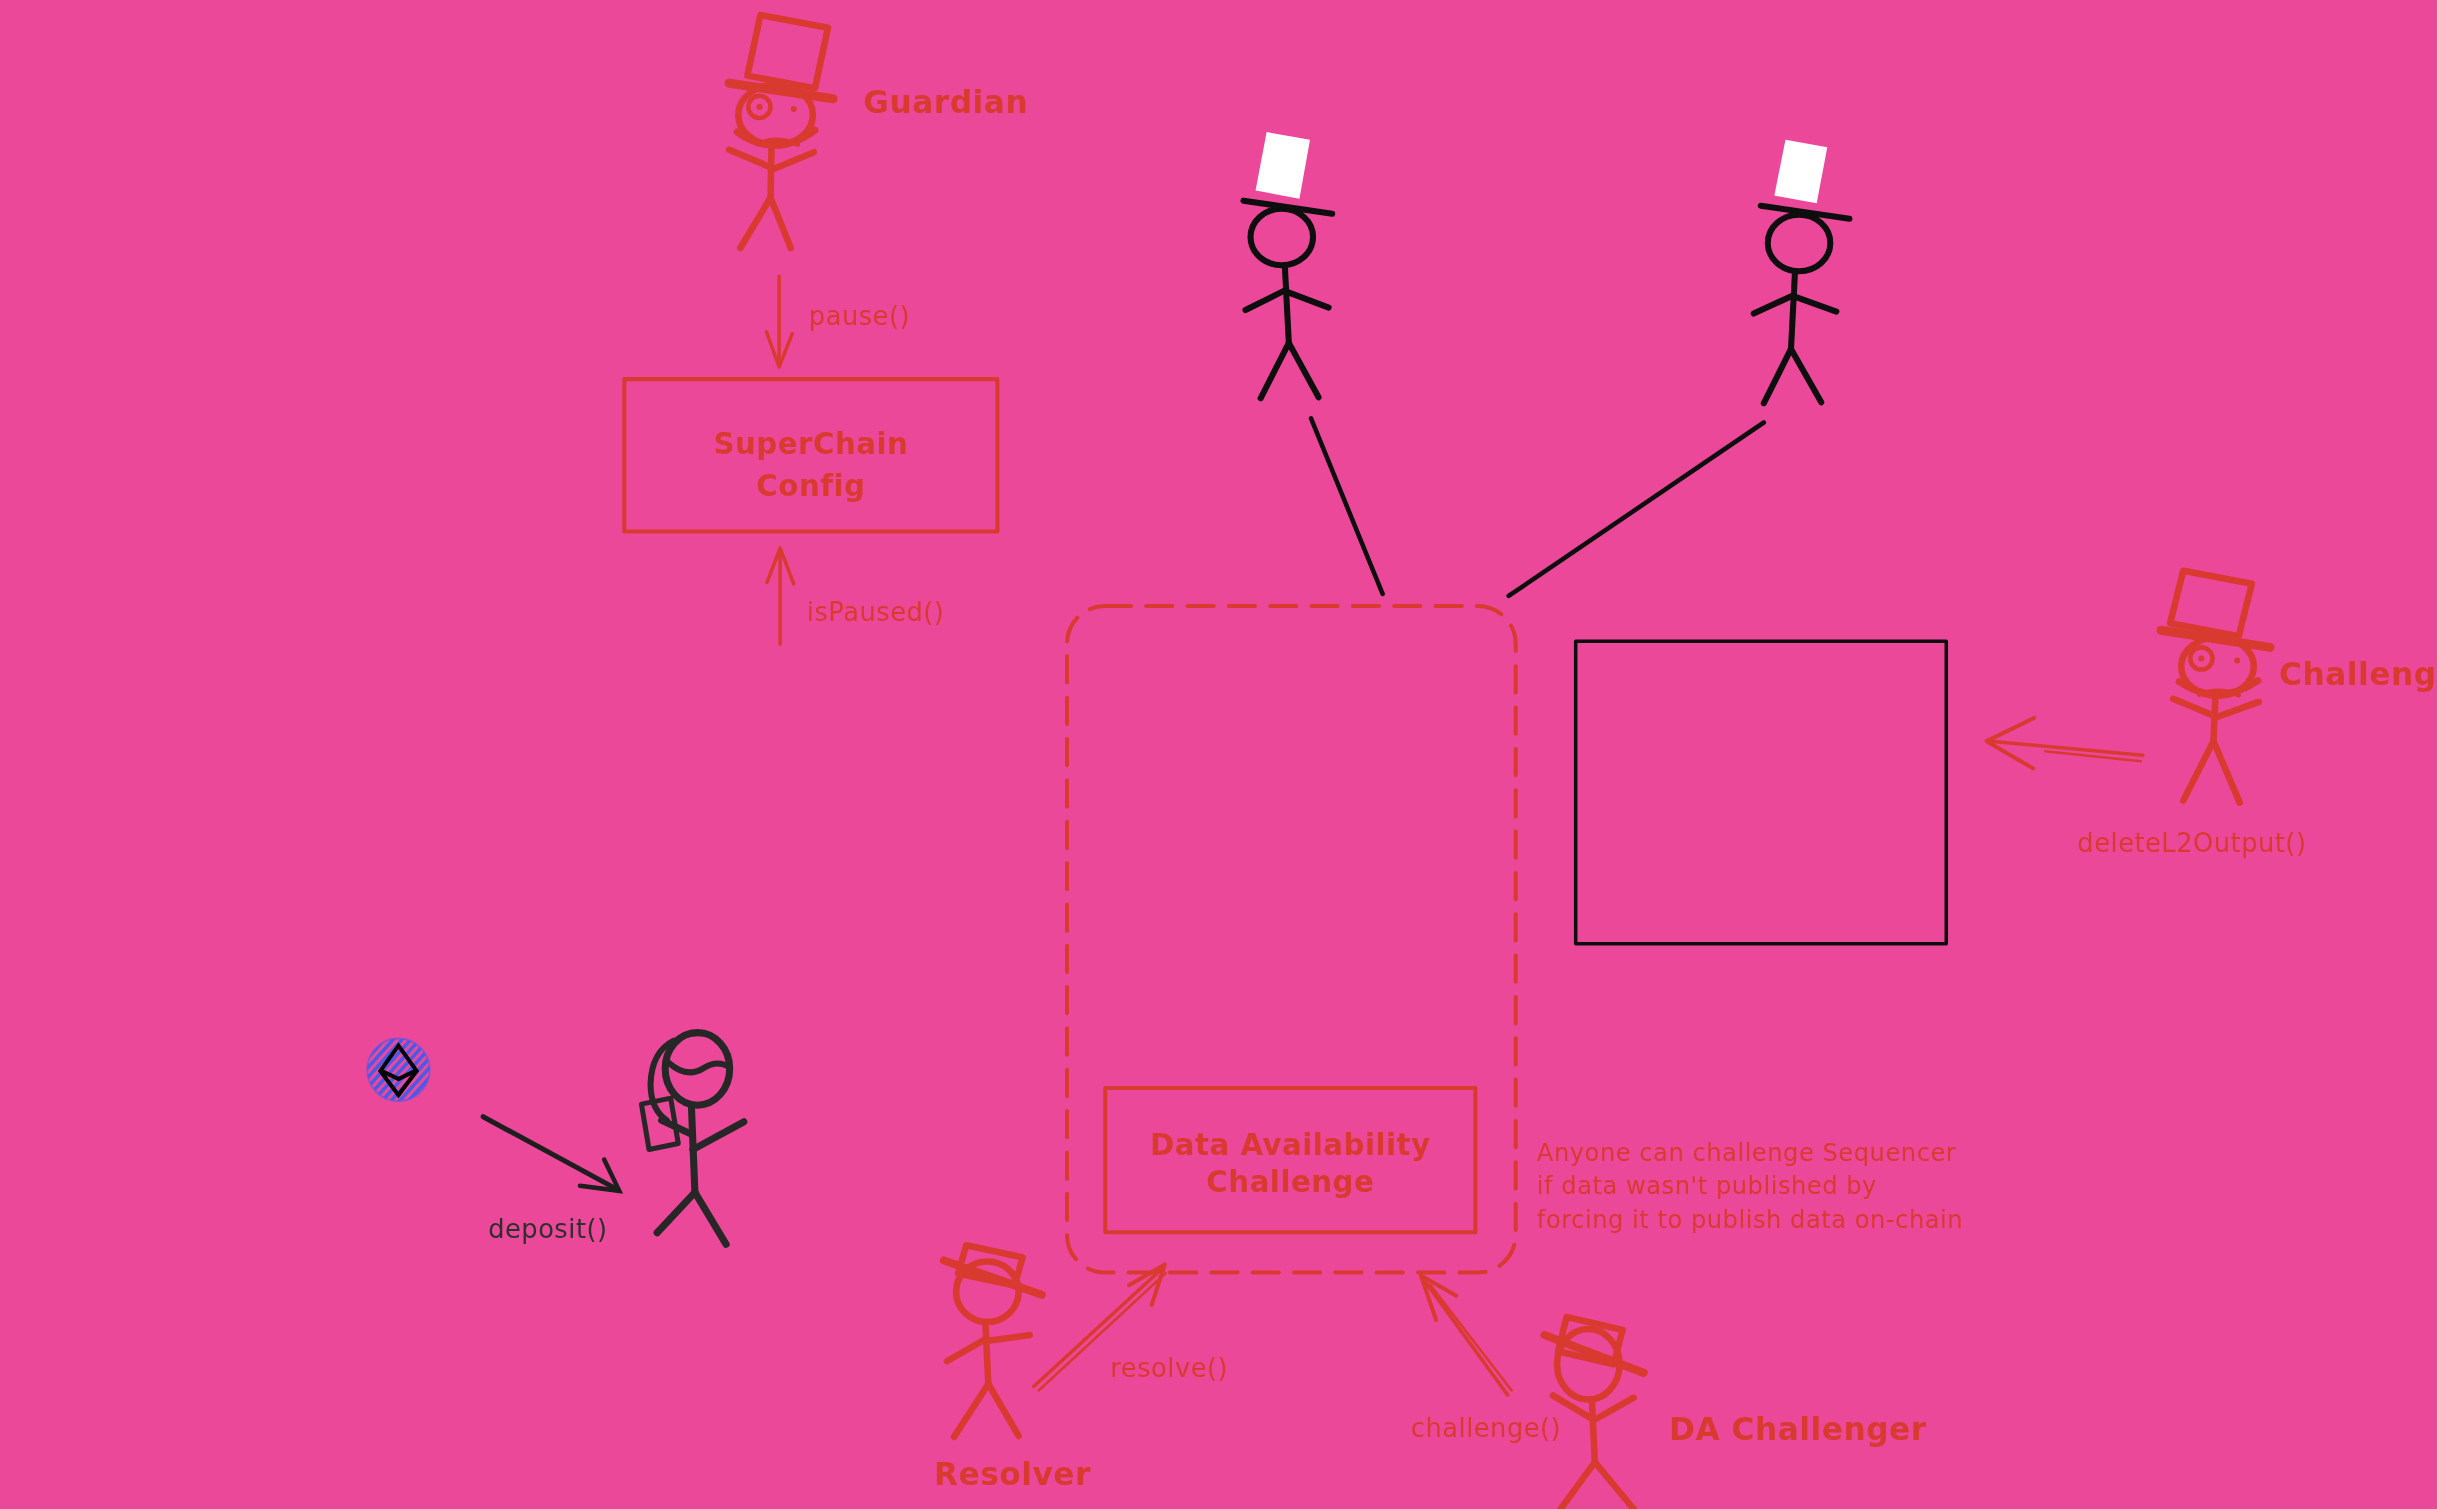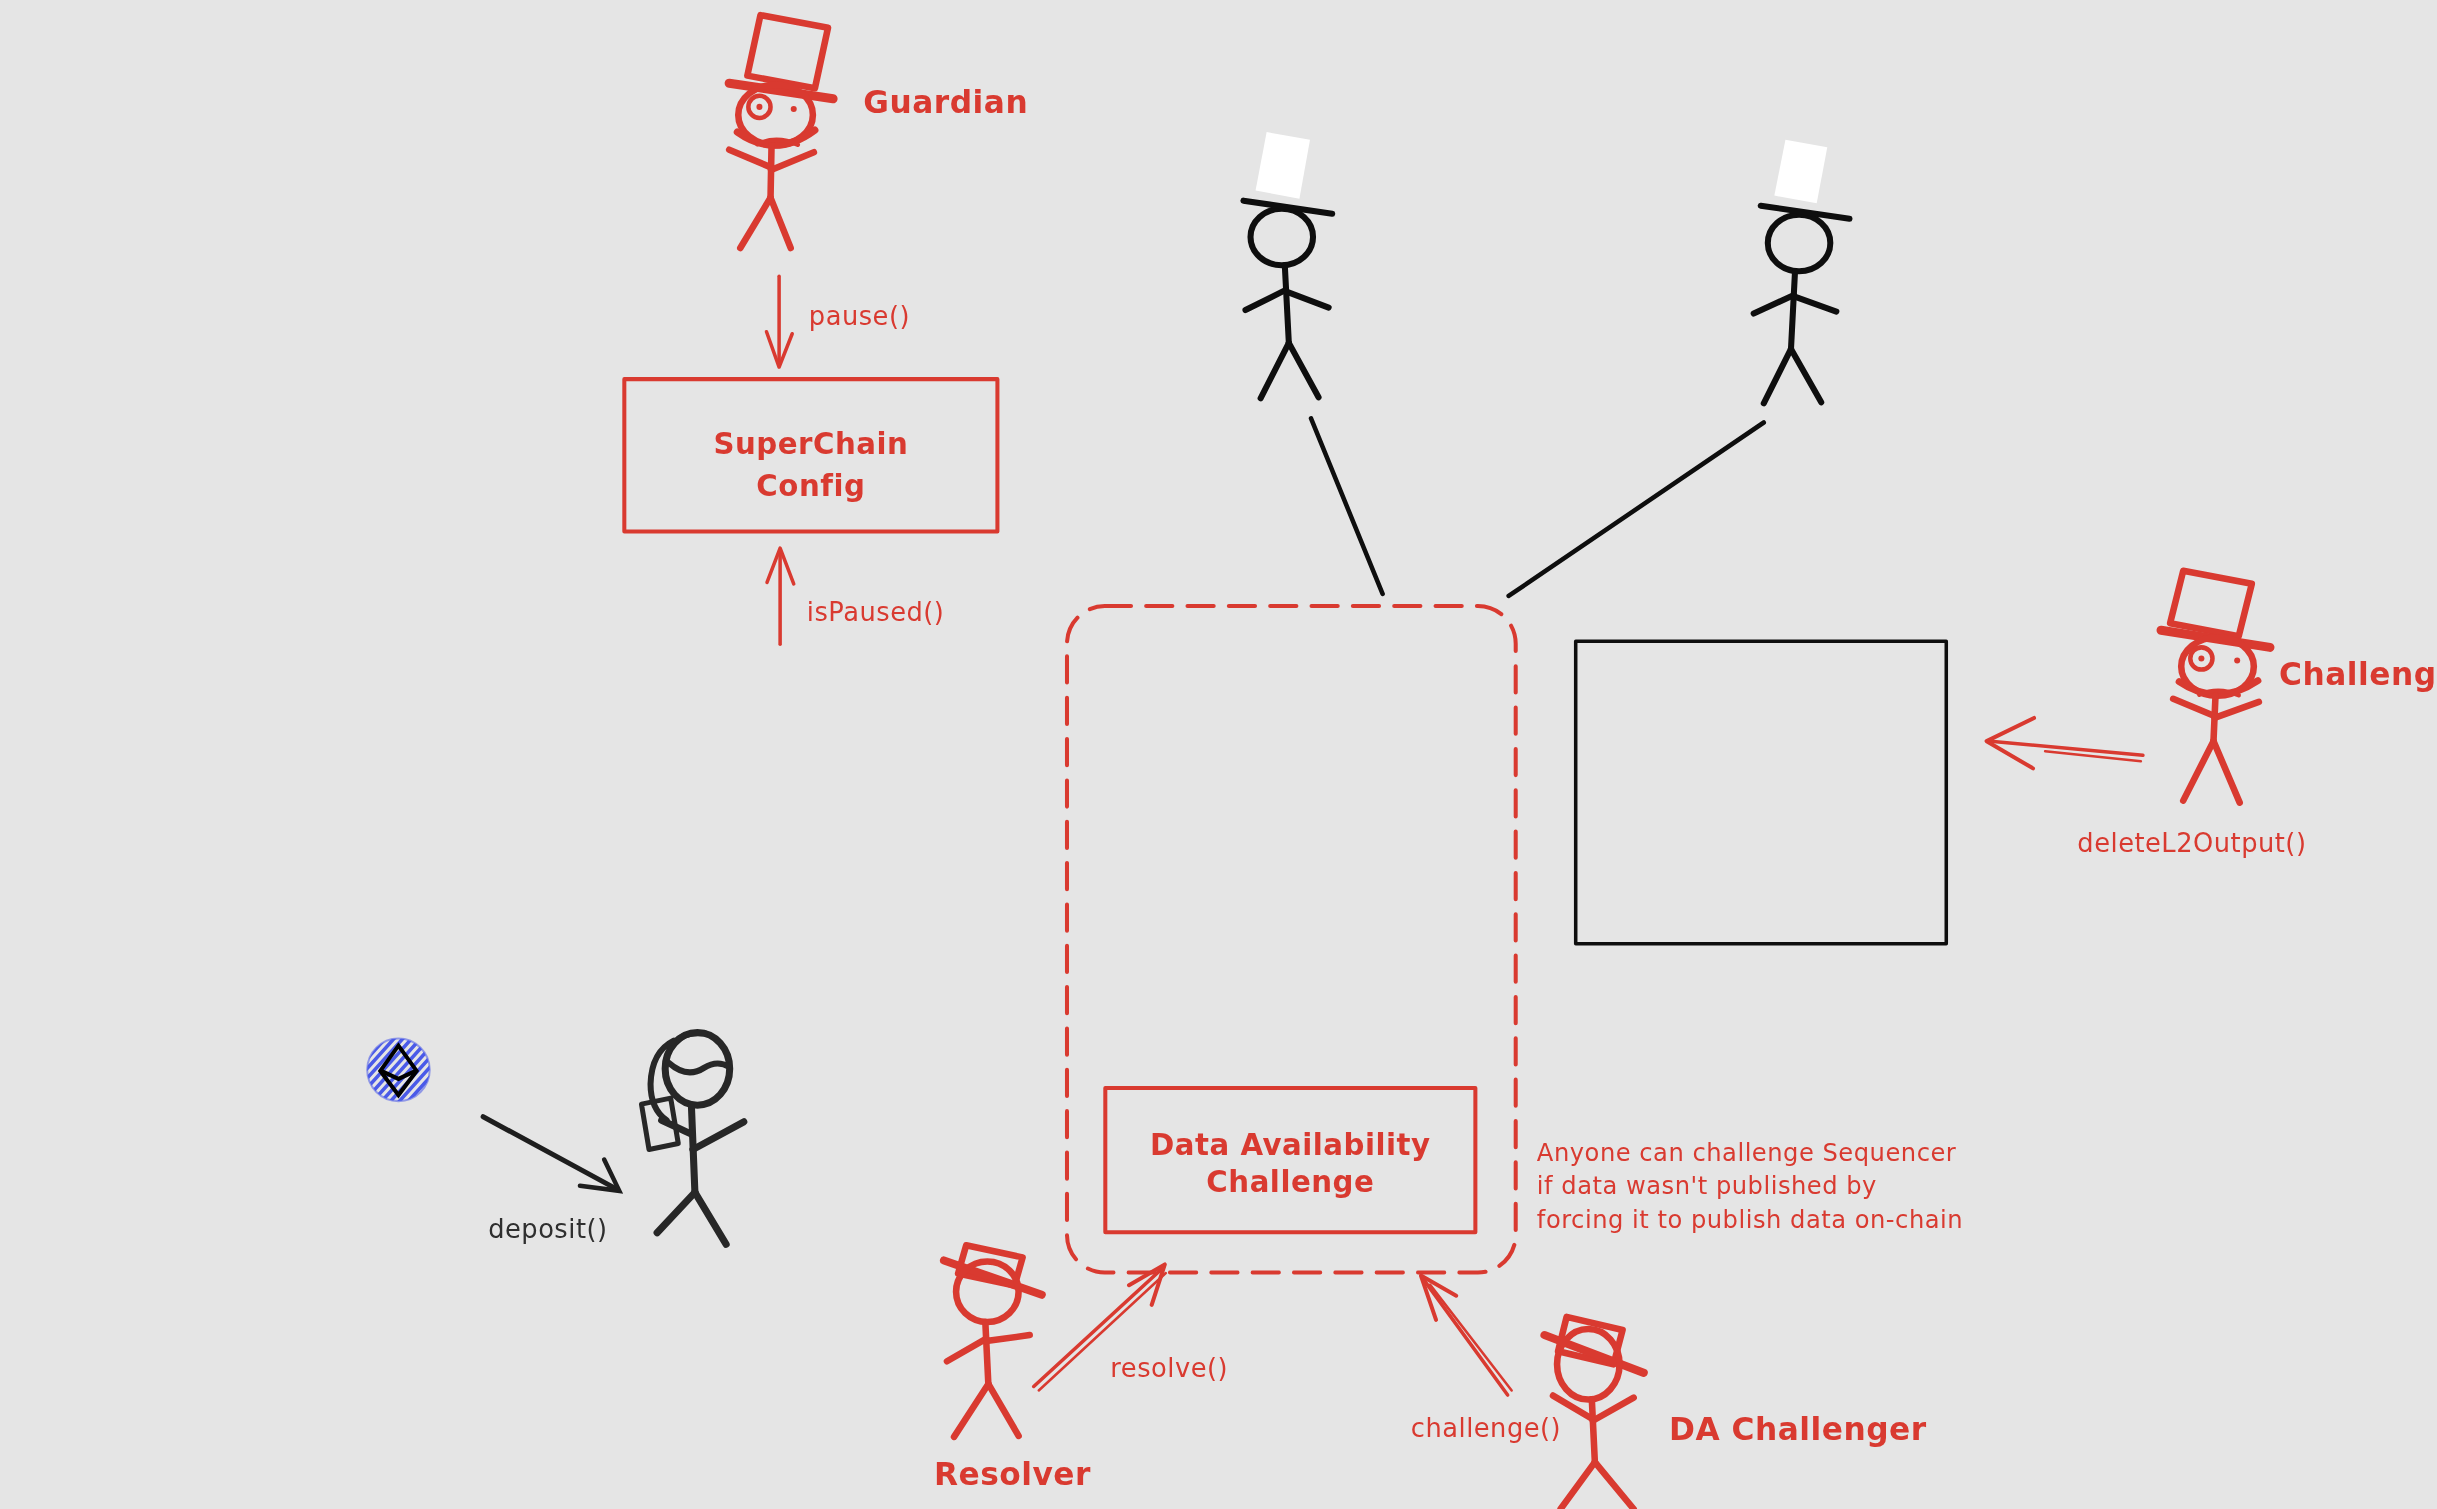--- a/index.html
+++ b/index.html
@@ -1,16 +1,16 @@
 <!DOCTYPE html>
 <html style="font-size:8px"><head>
 <meta charset="utf-8">
 <style>
   html,body{margin:0;padding:0;background:#000;}
-  .canvas{position:relative;width:2438px;height:1509px;background:#e5e5e5;overflow:hidden;}
+  .canvas{position:relative;width:2438px;height:1509px;background:#ec4899;overflow:hidden;}
   svg{position:absolute;left:0;top:0;}
   text{font-family:"DejaVu Sans","Liberation Sans",sans-serif;}
   .red-draw{stroke:#d93a30;fill:none;stroke-linecap:round;stroke-linejoin:round;}
   .red-text{fill:#d93a30;}
   .name-text{font-size:62px;font-weight:bold;letter-spacing:1px;}
   .call-text{font-size:51px;letter-spacing:1px;}
   .box-text{font-size:58px;font-weight:bold;letter-spacing:1px;}
   .note-text{font-size:48px;letter-spacing:1px;}
   .gray-draw{stroke:#272727;fill:none;stroke-linecap:round;stroke-linejoin:round;}
   .hidden-draw{stroke:#0e0e0e;fill:none;stroke-linecap:round;stroke-linejoin:round;}

